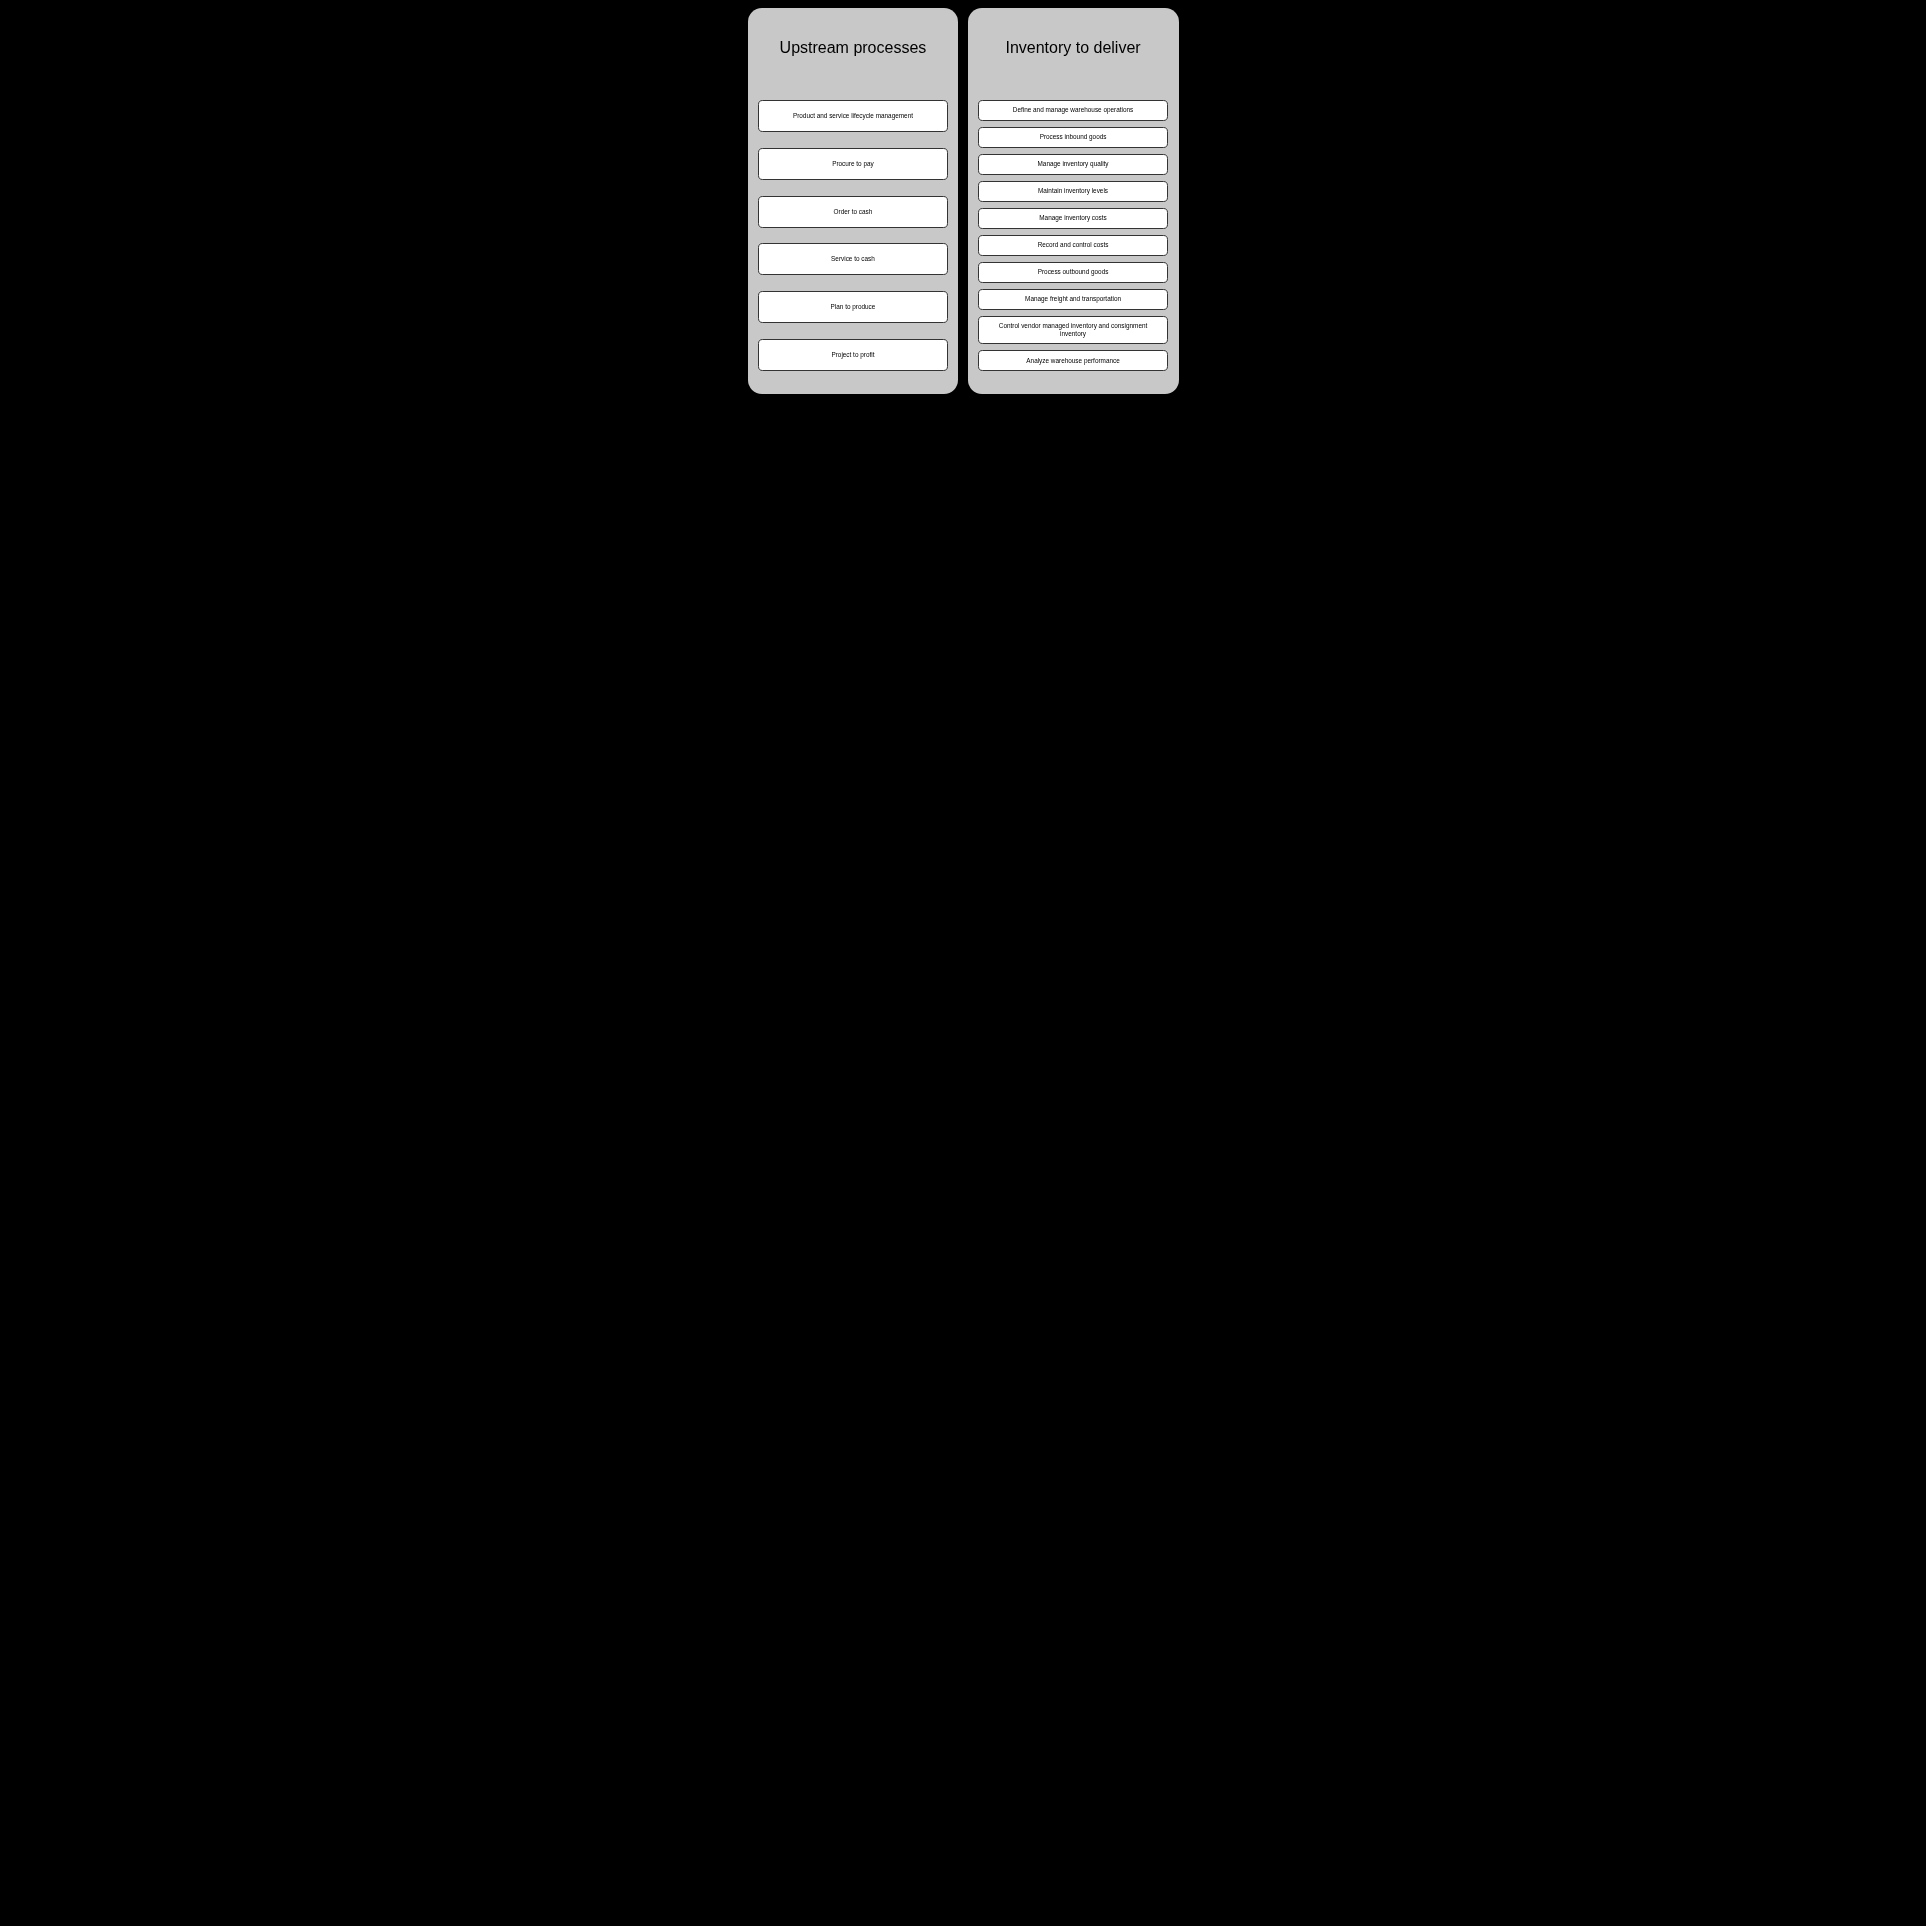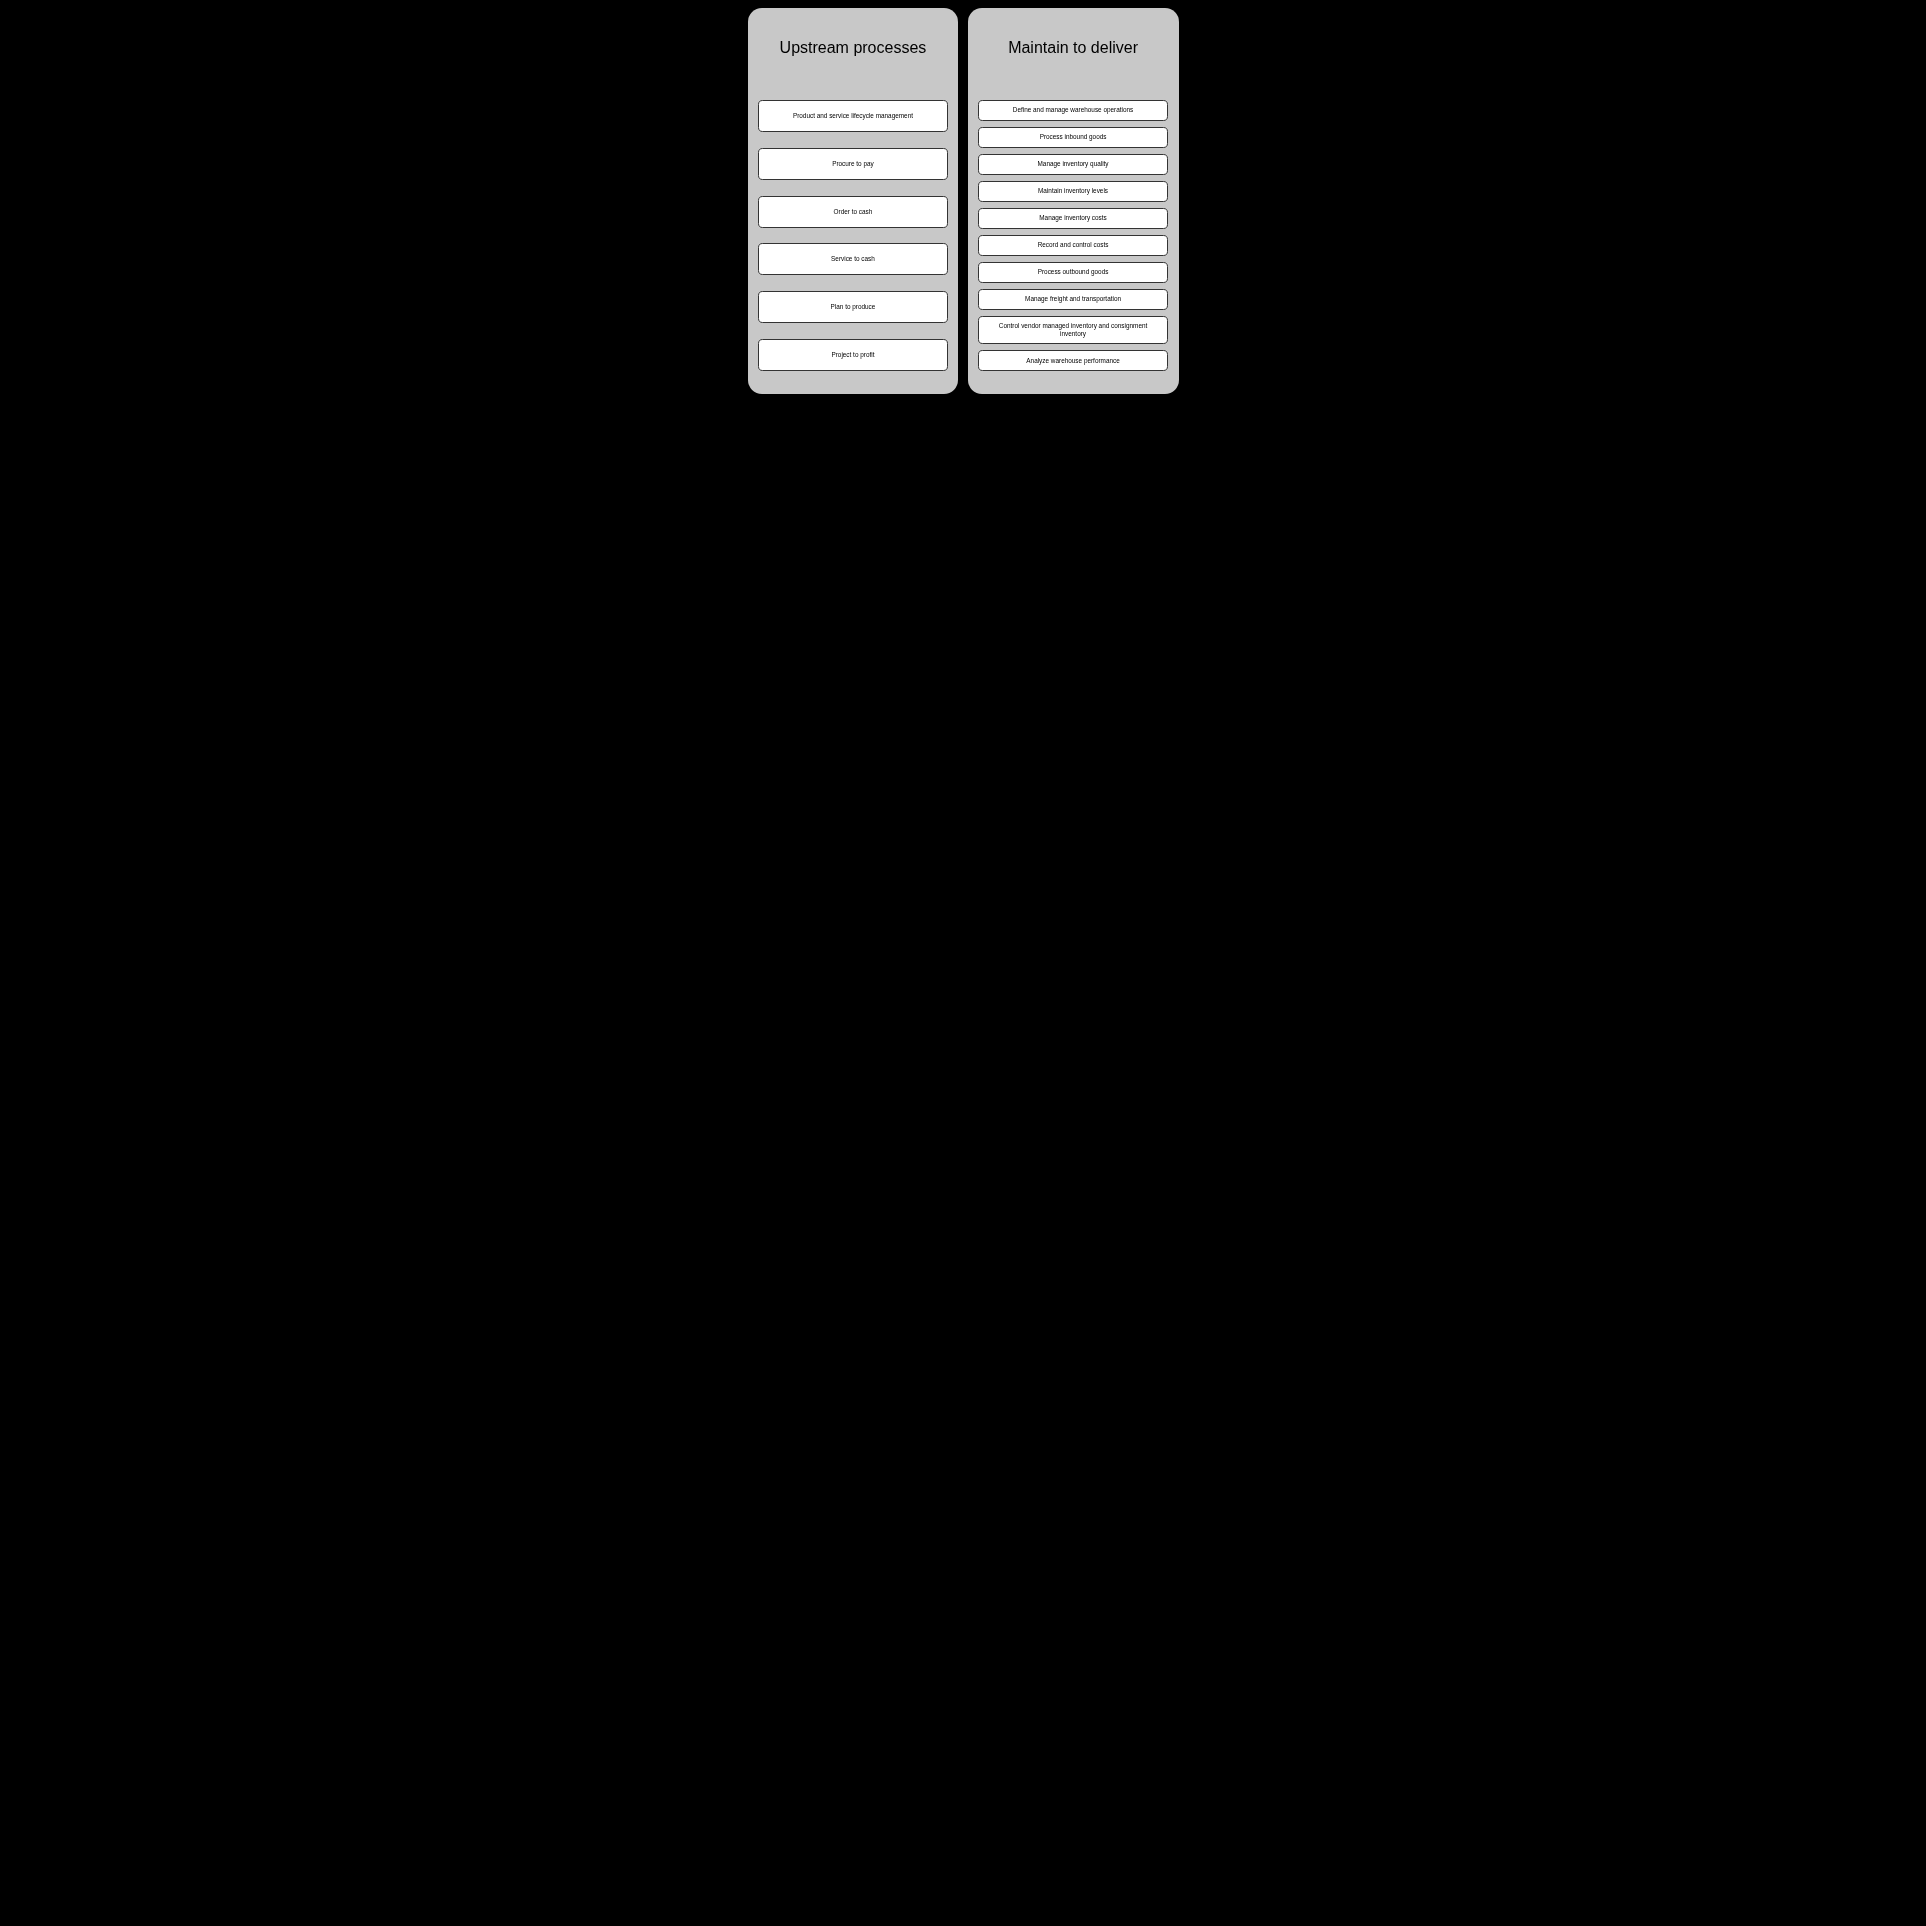--- a/index.html
+++ b/index.html
@@ -80,21 +80,21 @@
       <div class="item item-tall">Product and service lifecycle management</div>
       <div class="item item-tall">Procure to pay</div>
       <div class="item item-tall">Order to cash</div>
       <div class="item item-tall">Service to cash</div>
       <div class="item item-tall">Plan to produce</div>
       <div class="item item-tall">Project to profit</div>
     </div>
   </div>
 
   <div class="column">
-    <h2 class="column-title">Maintain to deliver</h2>
+    <h2 class="column-title">Inventory to deliver</h2>
     <div class="items">
       <div class="item">Define and manage warehouse operations</div>
       <div class="item">Process inbound goods</div>
       <div class="item">Manage inventory quality</div>
       <div class="item">Maintain inventory levels</div>
       <div class="item">Manage inventory costs</div>
       <div class="item">Record and control costs</div>
       <div class="item">Process outbound goods</div>
       <div class="item">Manage freight and transportation</div>
       <div class="item">Control vendor managed inventory and consignment inventory</div>

